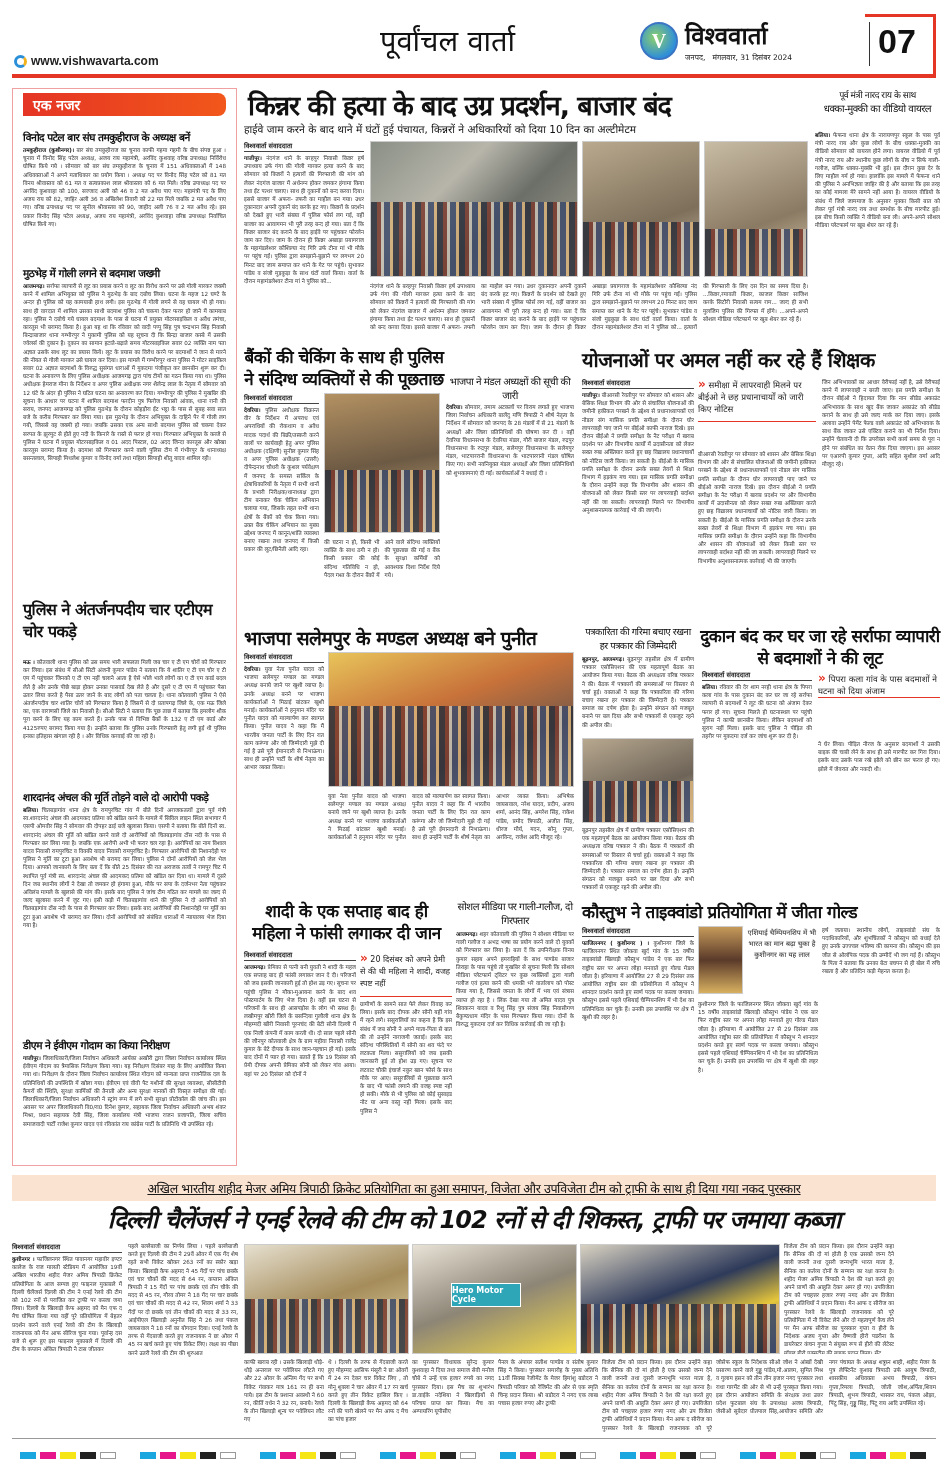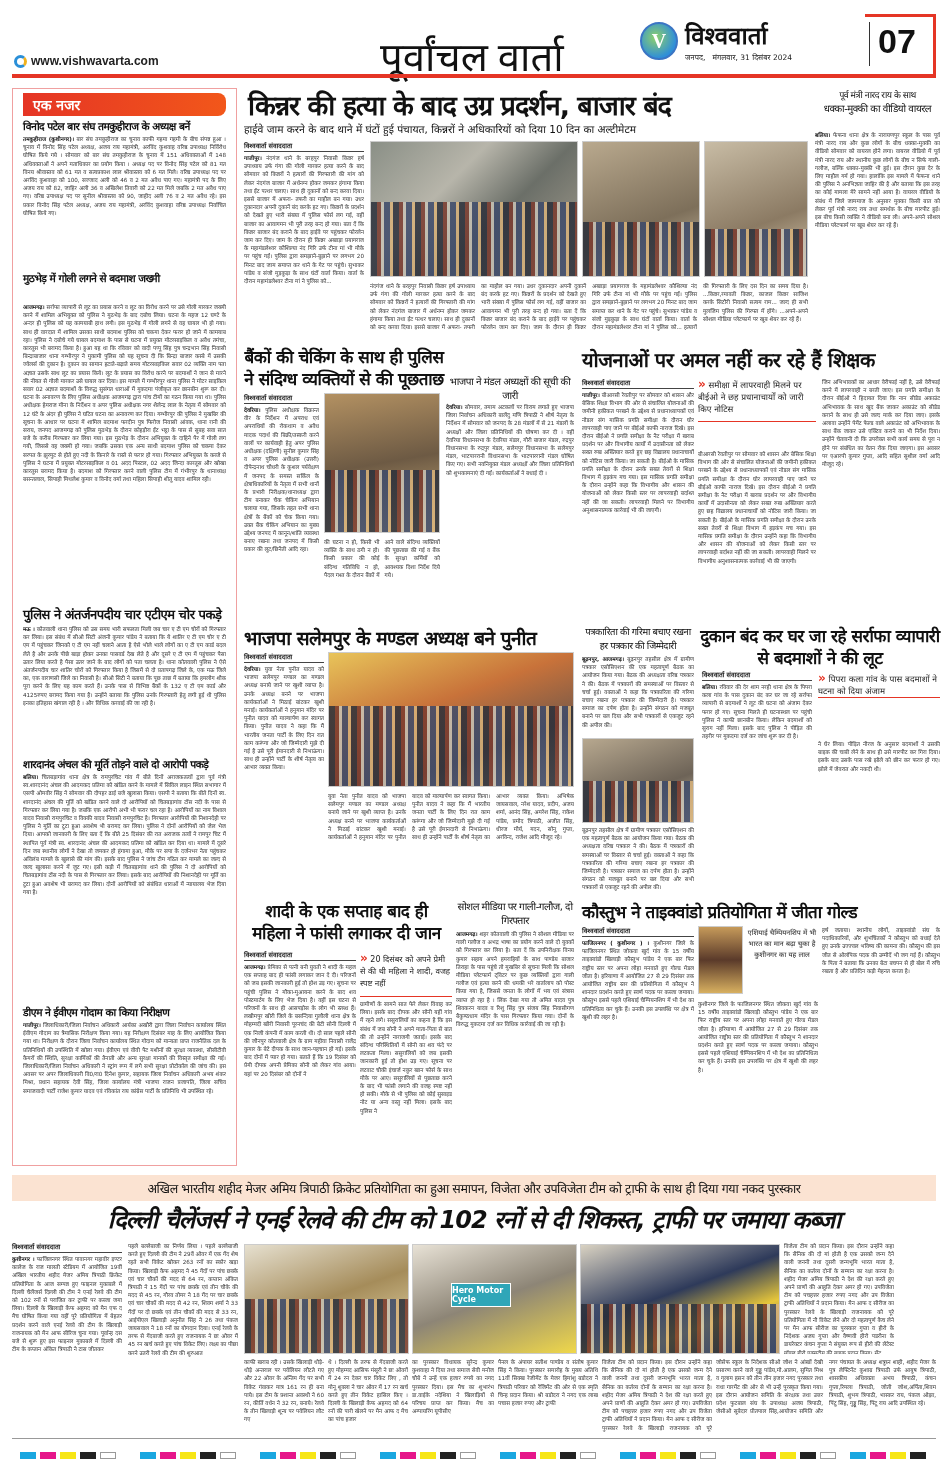--- a/index.html
+++ b/index.html
@@ -21,45 +21,45 @@
   .cmyk span { width: 16px; height: 7px; display: inline-block; }
 </style>
 </head>
 <body>
 
 <div class="abs" style="left:0;top:0;width:945px;height:82px;">
   <div class="abs" style="left:14px;top:54px;display:flex;align-items:center;gap:4px;">
     <span style="display:inline-block;width:13px;height:13px;border-radius:50%;border:3px solid #2a8fd8;border-right-color:#f2b21b;"></span>
     <span style="font-family:'Liberation Sans',sans-serif;font-weight:bold;font-size:12px;color:#222;">www.vishwavarta.com</span>
   </div>
-  <div class="abs" style="left:380px;top:28px;font-size:40px;color:#111;font-family:Liberation Serif, serif;">पूर्वांचल वार्ता</div>
+  <div class="abs" style="left:380px;top:20px;font-size:29px;color:#111;">पूर्वांचल वार्ता</div>
   <div class="abs" style="left:640px;top:22px;width:38px;height:38px;border-radius:50%;background:radial-gradient(circle at 40% 40%,#8fd16a,#2f8fd8 70%);border:2px solid #3b75c4;display:flex;align-items:center;justify-content:center;">
     <span style="font-weight:bold;color:#fff;font-size:20px;font-family:'Liberation Serif',serif;">V</span>
   </div>
   <div class="abs" style="left:685px;top:18px;font-size:24px;font-weight:bold;color:#111;">विश्ववार्ता</div>
   <div class="abs" style="left:685px;top:52px;font-size:7.5px;color:#222;">
     <span>जनपद,</span>&nbsp;&nbsp;&nbsp;<span>मंगलवार, 31 दिसंबर 2024</span>
   </div>
   <div class="abs" style="left:869px;top:22px;width:1px;height:44px;background:#333;"></div>
   <div class="abs" style="left:878px;top:22px;font-size:34px;font-weight:bold;color:#111;font-family:'Liberation Sans',sans-serif;">07</div>
   <div class="abs" style="left:865px;top:14px;width:71px;height:3px;background:#e53525;"></div>
   <div class="abs" style="left:933px;top:14px;width:3px;height:64px;background:#e53525;"></div>
   <div class="abs" style="left:12px;top:74px;width:924px;height:4px;background:#e53525;"></div>
 </div>
 
 <div class="abs" style="left:12px;top:88px;width:225px;height:1078px;border:1px solid #f0a0a0;padding:4px 10px 0 10px;overflow:hidden;">
-  <div style="background:linear-gradient(90deg,#e53525,#f2571a);color:#fff;font-weight:bold;font-size:14px;padding:2px 10px;border-radius:0 8px 8px 0;margin-bottom:3px;">एक नजर</div>
+  <div style="background:linear-gradient(90deg,#e53525,#f2571a);color:#fff;font-weight:bold;font-size:14px;padding:2px 10px;border-radius:0 8px 8px 0;margin-bottom:14px;">एक नजर</div>
 
   <div class="hl" style="font-size:10.5px;margin-bottom:2px;">विनोद पटेल बार संघ तमकुहीराज के अध्यक्ष बनें</div>
   <div class="body-text" style="height:118px;"><b>तमकुहीराज (कुशीनगर)।</b> <span>बार संघ तमकुहीराज का चुनाव काफी गहमा गहमी के बीच संपन्न हुआ । चुनाव में विनोद सिंह पटेल अध्यक्ष, अजय राय महामंत्री, अरविंद कुशवाह वरिष्ठ उपाध्यक्ष निर्विरोध घोषित किये गये । सोमवार को बार संघ तमकुहीराज के चुनाव में 151 अधिवक्ताओं में 148 अधिवक्ताओं ने अपने मताधिकार का प्रयोग किया । अध्यक्ष पद पर विनोद सिंह पटेल को 81 मत विनय श्रीवास्तव को 61 मत व सत्यप्रकाश लाल श्रीवास्तव को 6 मत मिले। वरिष्ठ उपाध्यक्ष पद पर अरविंद कुशवाहा को 100, सज्जाद अली को 46 व 2 मत अवैध पाए गए। महामंत्री पद के लिए अजय राय को 82, जाहिर अली 36 व अखिलेश तिवारी को 22 मत मिले जबकि 2 मत अवैध पाए गए। वरिष्ठ उपाध्यक्ष पद पर सुनील श्रीवास्तव को 90, जाहीद अली 76 व 2 मत अवैध रहे। इस प्रकार विनोद सिंह पटेल अध्यक्ष, अजय राय महामंत्री, अरविंद कुशवाहा वरिष्ठ उपाध्यक्ष निर्वाचित घोषित किये गए।</span></div>
 
-  <div class="hl" style="font-size:10.5px;margin:18px 0;">मुठभेड़ में गोली लगने से बदमाश जख्मी</div>
+  <div class="hl" style="font-size:10.5px;margin:2px 0;">मुठभेड़ में गोली लगने से बदमाश जख्मी</div>
   <div class="body-text" style="height:300px;"><b>आजमगढ़।</b> <span>सर्राफा व्यापारी से लूट का प्रयास करने व लूट का विरोध करने पर उसे गोली मारकर जख्मी करने में शामिल अभियुक्त को पुलिस ने मुठभेड़ के बाद दबोच लिया। घटना के महज 12 घण्टे के अन्दर ही पुलिस को यह कामयाबी हाथ लगी। इस मुठभेड़ में गोली लगने से वह घायल भी हो गया। साथ ही वारदात में शामिल उसका साथी बदमाश पुलिस को चकमा देकर फरार हो जाने में कामयाब रहा। पुलिस ने दबोचे गये घायल बदमाश के पास से घटना में प्रयुक्त मोटरसाइकिल व अवैध तमंचा, कारतूस भी बरामद किया है। हुआ यह था कि रविवार को वादी पप्पू सिंह पुत्र चन्द्रभान सिंह निवासी बिन्द्राबाजार थाना गम्भीरपुर ने मुकामी पुलिस को यह सूचना दी कि बिन्द्रा बाजार कस्बे में उसकी ज्वेलर्स की दुकान है। दुकान का सामान हटाते-बढ़ाते समय मोटरसाइकिल सवार 02 व्यक्ति नाम पता अज्ञात उसके साथ लूट का प्रयास किये। लूट के प्रयास का विरोध करने पर बदमाशों ने जान से मारने की नीयत से गोली मारकर उसे घायल कर दिया। इस मामले में गम्भीरपुर थाना पुलिस ने मोटर साइकिल सवार 02 अज्ञात बदमाशों के विरुद्ध सुसंगत धाराओं में मुकदमा पंजीकृत कर छानबीन शुरू कर दी। घटना के अनावरण के लिए पुलिस अधीक्षक आजमगढ़ द्वारा पांच टीमों का गठन किया गया था। पुलिस अधीक्षक हेमराज मीना के निर्देशन व अपर पुलिस अधीक्षक नगर शैलेन्द्र लाल के नेतृत्व में सोमवार को 12 घंटे के अंदर ही पुलिस ने घटित घटना का अनावरण कर दिया। गम्भीरपुर की पुलिस ने मुखबिर की सूचना के आधार पर घटना में शामिल बदमाश फरदीन पुत्र फिरोज निवासी आंवक, थाना रानी की सराय, जनपद आजमगढ़ को पुलिस मुठभेड़ के दौरान कोहड़ौरा ईंट भट्ठा के पास से सुबह सवा सात बजे के करीब गिरफ्तार कर लिया गया। इस मुठभेड़ के दौरान अभियुक्त के दाहिने पैर में गोली लग गयी, जिससे वह जख्मी हो गया। जबकि उसका एक अन्य साथी बदमाश पुलिस को चकमा देकर सरपत के झुरमुट से होते हुए नदी के किनारे के रास्ते से फरार हो गया। गिरफ्तार अभियुक्त के कब्जे से पुलिस ने घटना में प्रयुक्त मोटरसाइकिल व 01 अदद पिस्टल, 02 अदद जिन्दा कारतूस और खोखा कारतूस बरामद किया है। बदमाश को गिरफ्तार करने वाली पुलिस टीम में गंभीरपुर के थानाध्यक्ष बसन्तलाल, सिपाही मिथलेश कुमार व विनोद वर्मा तथा महिला सिपाही शीतू यादव शामिल रही।</span></div>
 
-  <div class="hl" style="font-size:13px;margin:2px 0;">पुलिस ने अंतर्जनपदीय चार एटीएम चोर पकड़े</div>
+  <div class="hl" style="font-size:16px;margin:16px 0;">पुलिस ने अंतर्जनपदीय चार एटीएम चोर पकड़े</div>
   <div class="body-text" style="height:130px;"><b>मऊ ।</b> <span>कोतवाली थाना पुलिस को उस समय भारी सफलता मिली जब चार ए टी एम चोरों को गिरफ्तार कर लिया। इस संबंध में सीओ सिटी अंजनी कुमार पांडेय ने बताया कि ये शातिर ए टी एम चोर ए टी एम में पहुंचकर जिनको ए टी एम नहीं चलाने आता है ऐसे भोले भाले लोगों का ए टी एम कार्ड बदल लेते है और उनके पीछे खड़ा होकर उनका पासवर्ड देख लेते है और दूसरे ए टी एम में पहुंचकर पैसा उतार लिया करते है पैसा उतर जाने के बाद लोगों को पता चलता है। थाना कोतवाली पुलिस ने ऐसे अंतर्जनपदीय चार शातिर चोरों को गिरफ्तार किया है जिसमें से दो प्रतापगढ़ जिले के, एक मऊ जिले का, एक वाराणसी जिले का निवासी है। सीओ सिटी ने बताया कि पूछ ताछ में बताया कि हमलोग शौक पूरा करने के लिए यह काम करते हैं। उनके पास से विभिन्न बैंकों के 132 ए टी एम कार्ड और 4125रुपए बरामद किया गया है। उन्होंने बताया कि पुलिस उनके गिरफ्तारी हेतु लगी हुई थी पुलिस इनका इतिहास खंगाल रही है । और विधिक करवाई की जा रही है।</span></div>
 
   <div class="hl" style="font-size:10.5px;margin:2px 0;">शारदानंद अंचल की मूर्ति तोड़ने वाले दो आरोपी पकड़े</div>
   <div class="body-text" style="height:230px;"><b>बलिया।</b> <span>चितबड़ागांव थाना क्षेत्र के रामपुरचिट गांव में बीते दिनों अराजकतत्वों द्वारा पूर्व मंत्री स्व.शारदानंद अंचल की आदमकद प्रतिमा को खंडित करने के मामले में सिविल लाइन स्थित सभागार में एसपी ओमवीर सिंह ने सोमवार की दोपहर ढाई बजे खुलासा किया। एसपी ने बताया कि बीते दिनों स्व. शारदानंद अंचल की मूर्ति को खंडित करने वाले दो आरोपियों को चितबड़ागांव टोंस नदी के पास से गिरफ्तार कर लिया गया है। जबकि एक आरोपी अभी भी फरार चल रहा है। आरोपियों का नाम विशाल यादव निवासी रामपुरचिट व विक्की यादव निवासी रामपुरचिट है। गिरफ्तार आरोपियों की निशानदेही पर पुलिस ने मूर्ति का टूटा हुआ अवशेष भी बरामद कर लिया। पुलिस ने दोनों आरोपियों को जेल भेज दिया। आपको जानकारी के लिए बता दें कि बीते 25 दिसंबर की रात अराजक तत्वों ने रामपुर चिट में स्थापित पूर्व मंत्री स्व. शारदानंद अंचल की आदमकद प्रतिमा को खंडित कर दिया था। मामले में दूसरे दिन जब स्थानीय लोगों ने देखा तो जमकर हो हंगामा हुआ, मौके पर सपा के दर्जनभर नेता पहुंचकर अविलंब मामले के खुलासे की मांग की। इसके बाद पुलिस ने जांच टीम गठित कर मामले का जल्द से जल्द खुलासा करने में जुट गए। इसी कड़ी में चितबड़ागांव थाने की पुलिस ने दो आरोपियों को चितबड़ागांव टोंस नदी के पास से गिरफ्तार कर लिया। इसके बाद आरोपियों की निशानदेही पर मूर्ति का टूटा हुआ अवशेष भी बरामद कर लिया। दोनों आरोपियों को संबंधित धाराओं में न्यायालय भेज दिया गया है।</span></div>
 
   <div class="hl" style="font-size:10.5px;margin:2px 0;">डीएम ने ईवीएम गोदाम का किया निरीक्षण</div>
   <div class="body-text" style="height:140px;"><b>गाजीपुर।</b> <span>जिलाधिकारी/जिला निर्वाचन अधिकारी आर्यका अखौरी द्वारा जिला निर्वाचन कार्यालय स्थित ईवीएम गोदाम का त्रैमासिक निरीक्षण किया गया। यह निरीक्षण दिसंबर माह के लिए आयोजित किया गया था। निरीक्षण के दौरान जिला निर्वाचन कार्यालय स्थित गोदाम को मान्यता प्राप्त राजनैतिक दल के प्रतिनिधियों की उपस्थिति में खोला गया। ईवीएम एवं वीवी पैट मशीनों की सुरक्षा व्यवस्था, सीसीटीवी कैमरों की स्थिति, सुरक्षा कार्मिकों की तैनाती और अन्य सुरक्षा मानकों की विस्तृत समीक्षा की गई। जिलाधिकारी/जिला निर्वाचन अधिकारी ने स्ट्रांग रूम में लगे सभी सुरक्षा प्रोटोकॉल की जांच की। इस अवसर पर अपर जिलाधिकारी वि0/रा0 दिनेश कुमार, सहायक जिला निर्वाचन अधिकारी अभय शंकर मिश्रा, प्रधान सहायक देवी सिंह, जिला कार्यालय मंत्री भाजपा राजन प्रजापति, जिला सचिव समाजवादी पार्टी राजेश कुमार यादव एवं रविकांत राय कांग्रेस पार्टी के प्रतिनिधि भी उपस्थित रहे।</span></div>
 </div>
 
 <div class="abs hl" style="left:248px;top:86px;width:570px;font-size:27px;letter-spacing:-1px;">किन्नर की हत्या के बाद उग्र प्रदर्शन, बाजार बंद</div>
@@ -159,35 +159,35 @@
 <div class="abs hl" style="left:582px;top:900px;width:358px;font-size:17px;">कौस्तुभ ने ताइक्वांडो प्रतियोगिता में जीता गोल्ड</div>
 <div class="abs" style="left:582px;top:926px;width:112px;height:240px;">
   <div class="byline">विश्ववार्ता संवाददाता</div>
   <div class="body-text" style="height:225px;"><b>फाजिलनगर ( कुशीनगर ) ।</b> <span>कुशीनगर जिले के फाजिलनगर स्थित जोकवा खुर्द गांव के 15 वर्षीय ताइक्वांडो खिलाड़ी कौस्तुभ पांडेय ने एक बार फिर राष्ट्रीय स्तर पर अपना लोहा मनवाते हुए गोल्ड मेडल जीता है। हरियाणा में आयोजित 27 से 29 दिसंबर तक आयोजित राष्ट्रीय स्तर की प्रतियोगिता में कौस्तुभ ने शानदार प्रदर्शन करते हुए स्वर्ण पदक पर कब्जा जमाया। कौस्तुभ इससे पहले एशियाई चैम्पियनशिप में भी देश का प्रतिनिधित्व कर चुके हैं। उनकी इस उपलब्धि पर क्षेत्र में खुशी की लहर है।</span></div>
 </div>
 <div class="abs photo" style="left:698px;top:926px;width:45px;height:68px;background:linear-gradient(180deg,#c69a5a,#5a3a2a 50%,#d8b060);"></div>
 <div class="abs" style="left:746px;top:928px;width:72px;font-size:7px;line-height:11px;text-align:center;color:#222;">एशियाई चैम्पियनशिप में भी भारत का मान बढ़ा चुका है कुशीनगर का यह लाल</div>
 <div class="abs body-text" style="left:698px;top:1000px;width:120px;height:165px;"><span>कुशीनगर जिले के फाजिलनगर स्थित जोकवा खुर्द गांव के 15 वर्षीय ताइक्वांडो खिलाड़ी कौस्तुभ पांडेय ने एक बार फिर राष्ट्रीय स्तर पर अपना लोहा मनवाते हुए गोल्ड मेडल जीता है। हरियाणा में आयोजित 27 से 29 दिसंबर तक आयोजित राष्ट्रीय स्तर की प्रतियोगिता में कौस्तुभ ने शानदार प्रदर्शन करते हुए स्वर्ण पदक पर कब्जा जमाया। कौस्तुभ इससे पहले एशियाई चैम्पियनशिप में भी देश का प्रतिनिधित्व कर चुके हैं। उनकी इस उपलब्धि पर क्षेत्र में खुशी की लहर है।</span></div>
 <div class="abs body-text" style="left:822px;top:926px;width:118px;height:240px;"><span>हर्ष जताया। स्थानीय लोगों, ताइक्वांडो संघ के पदाधिकारियों, और शुभचिंतकों ने कौस्तुभ को बधाई देते हुए उनके उज्ज्वल भविष्य की कामना की। कौस्तुभ की इस जीत से ओलंपिक पदक की उम्मीदें भी जग गई हैं। कौस्तुभ के पिता ने बताया कि उनका बेटा बचपन से ही खेल में रुचि रखता है और प्रतिदिन कड़ी मेहनत करता है।</span></div>
 
-<div class="abs" style="left:12px;top:1175px;width:924px;height:26px;background:#fbe3d2;display:flex;align-items:center;justify-content:center;">
+<div class="abs" style="left:12px;top:1175px;width:924px;height:26px;background:#fbe3d2;display:flex;align-items:center;justify-content:center;text-decoration:underline;">
   <span style="font-size:12.5px;color:#111;white-space:nowrap;letter-spacing:-0.4px;">अखिल भारतीय शहीद मेजर अमिय त्रिपाठी क्रिकेट प्रतियोगिता का हुआ समापन, विजेता और उपविजेता टीम को ट्राफी के साथ ही दिया गया नकद पुरस्कार</span>
 </div>
 <div class="abs hl hl-c" style="left:12px;top:1202px;width:924px;font-size:24px;letter-spacing:-1px;white-space:nowrap;font-style:italic;">दिल्ली चैलेंजर्स ने एनई रेलवे की टीम को 102 रनों से दी शिकस्त, ट्राफी पर जमाया कब्जा</div>
 
 <div class="abs" style="left:12px;top:1242px;width:110px;height:190px;">
   <div class="byline">विश्ववार्ता संवाददाता</div>
   <div class="body-text" style="height:175px;"><b>कुशीनगर ।</b> <span>फाजिलनगर स्थित पावानगर महावीर इण्टर कालेज के राज मालती स्टेडियम में आयोजित 19वीं अखिल भारतीय शहीद मेजर अमिय त्रिपाठी क्रिकेट प्रतियोगिता के आज सम्पन्न हुए फाइनल मुकाबले में दिल्ली चैलेंजर्स दिल्ली की टीम ने एनई रेलवे की टीम को 102 रनों से पराजित कर ट्राफी पर कब्जा जमा लिया। दिल्ली के खिलाड़ी कैफ अहमद को मैन एफ द मैच घोषित किया गया वहीं पूरे प्रतियोगिता में बेहतर प्रदर्शन करने वाले एनई रेलवे की टीम के खिलाड़ी राजनायक को मैन आफ सीरिज चुना गया। पूर्वान्ह दस बजे से शुरू हुए इस फाइनल मुकाबले में दिल्ली की टीम के कप्तान अंकित त्रिपाठी ने टास जीतकर</span></div>
 </div>
 <div class="abs body-text" style="left:128px;top:1242px;width:110px;height:190px;"><span>पहले बल्लेबाजी का निर्णय लिया । पहले बल्लेबाजी करते हुए दिल्ली की टीम ने 29वें ओवर में एक गेंद शेष रहते सभी विकेट खोकर 263 रनों का स्कोर खड़ा किया। खिलाड़ी कैफ अहमद ने 45 गेंदों पर पांच छक्के एवं चार चौकों की मदद से 64 रन, कप्तान अंकित त्रिपाठी ने 15 गेंदों पर पांच छक्के एवं तीन चौके की मदद से 45 रन, गौरव तोमर ने 18 गेंद पर चार छक्के एवं चार चौकों की मदद से 42 रन, शिवम शर्मा ने 33 गेंदों पर दो छक्के एवं तीन चौकों की मदद से 33 रन, आईपीएल खिलाड़ी अनुनीत सिंह ने 26 तथा पंकज जायसवाल ने 18 रनों का योगदान दिया। एनई रेलवे के तरफ से गेंदबाजी करते हुए राजनायक ने छः ओवर में 45 रन खर्च करते हुए पांच विकेट लिए। लक्ष्य का पीछा करने उतरी रेलवे की टीम की शुरुआत</span></div>
 <div class="abs photo" style="left:244px;top:1244px;width:165px;height:110px;background:linear-gradient(160deg,#e6e0d0,#a58c5a 50%,#eee2b4);">
     <div class="crowd" style="height:50%"></div>
   </div>
 <div class="abs photo" style="left:412px;top:1244px;width:165px;height:110px;background:linear-gradient(160deg,#e8e2d6,#8d8576 50%,#f0d84a);">
-  <div class="abs" style="left:38px;top:38px;width:60px;height:24px;background:#2fa6b8;color:#fff;font-size:8px;font-weight:bold;display:flex;align-items:center;justify-content:center;border:1px solid #fff;">Hero Motor Cycle</div>
+  <div class="abs" style="left:38px;top:38px;width:70px;height:24px;background:#2fa6b8;color:#fff;font-size:8px;font-weight:bold;display:flex;align-items:center;justify-content:center;border:1px solid #fff;">Hero Motor Cycle</div>
 </div>
 <div class="abs photo" style="left:580px;top:1244px;width:200px;height:110px;background:linear-gradient(160deg,#d9d2c2,#2e3a5a 45%,#e6c63a 70%,#344060);">
     <div class="crowd" style="height:45%"></div>
   </div>
 <div class="abs body-text" style="left:244px;top:1358px;width:80px;height:74px;"><span>काफी खराब रही । उसके खिलाड़ी थोड़े-थोड़े अन्तराल पर पवेलियन लौटते गए और 22 ओवर के अन्तिम गेंद पर सभी विकेट गंवाकर मात्र 161 रन ही बना पाये। इस टीम के प्रशान्त अवस्थी ने 60 रन, कीर्ति वर्धन ने 32 रन, बनाये। रेलवे के तीन खिलाड़ी शून्य पर पवेलियन लौट गए</span></div>
 <div class="abs body-text" style="left:328px;top:1358px;width:80px;height:74px;"><span>थे । दिल्ली के तरफ से गेंदबाजी करते हुए मोहम्मद आसिफ मंसूरी ने छः ओवरों में 24 रन देकर चार विकेट लिए , तो मोनू शुक्ला ने चार ओवर में 17 रन खर्च करते हुए तीन विकेट हासिल किए । दिल्ली के खिलाड़ी कैफ अहमद को 64 रनों की पारी खेलने पर मैन आफ द मैच का पांच हजार</span></div>
 <div class="abs body-text" style="left:412px;top:1358px;width:82px;height:74px;"><span>का पुरस्कार विधायक सुरेन्द्र कुमार कुशवाहा ने दिया तथा समाज सेवी मनोज चौबे ने उन्हें एक हजार रुपये का नगद पुरस्कार दिया। इस मैच का शुभारंभ डा.वाईके नदेशिया ने खिलाड़ियों से परिचय प्राप्त कर किया। मैच का अम्पायरिंग यूपीसीए</span></div>
 <div class="abs body-text" style="left:498px;top:1358px;width:100px;height:74px;"><span>पैनल के अंपायर सतीश पाण्डेय व संतोष कुमार सिंह ने किया। पुरस्कार समारोह के मुख्य अतिथि 11वीं सिक्ख रेजीमेंट के मेजर हिमांशु बडोदरा ने त्रिपाठी परिवार को रेजिमेंट की ओर से एक स्मृति चिन्ह प्रदान किया। श्री बडोदरा ने नगद एक लाख पचास हजार रुपए और ट्राफी</span></div>
 <div class="abs body-text" style="left:602px;top:1358px;width:110px;height:74px;"><span>विजेता टीम को प्रदान किया। इस दौरान उन्होंने कहा कि सैनिक की दो मां होती है एक उसको जन्म देने वाली जननी तथा दूसरी जन्मभूमि भारत माता है, सैनिक का कर्तव्य दोनों के सम्मान का रक्षा करना है। शहीद मेजर अमिय त्रिपाठी ने देश की रक्षा करते हुए अपने प्राणों की आहुति देकर अमर हो गए। उपविजेता टीम को पचहत्तर हजार रुपए नगद और उप विजेता ट्राफी अतिथियों ने प्रदान किया। मैन आफ द सीरीज का पुरस्कार रेलवे के खिलाड़ी राजनायक को पूरे प्रतियोगिता में नौ विकेट लेने और दो महत्वपूर्ण कैच लेने पर मैन आफ सीरीज का पुरस्कार गुप्ता व हीरो के निदेशक अजय गुप्ता और वैष्णवी हीरो पडरौना के डायरेक्टर कंचन गुप्ता ने संयुक्त रूप से हीरो की लेटेस्ट मॉडल हीरो एक्सट्रीम की बाइक प्रदान किया। सेंट</span></div>
 <div class="abs body-text" style="left:784px;top:1242px;width:110px;height:112px;"><span>विजेता टीम को प्रदान किया। इस दौरान उन्होंने कहा कि सैनिक की दो मां होती है एक उसको जन्म देने वाली जननी तथा दूसरी जन्मभूमि भारत माता है, सैनिक का कर्तव्य दोनों के सम्मान का रक्षा करना है। शहीद मेजर अमिय त्रिपाठी ने देश की रक्षा करते हुए अपने प्राणों की आहुति देकर अमर हो गए। उपविजेता टीम को पचहत्तर हजार रुपए नगद और उप विजेता ट्राफी अतिथियों ने प्रदान किया। मैन आफ द सीरीज का पुरस्कार रेलवे के खिलाड़ी राजनायक को पूरे प्रतियोगिता में नौ विकेट लेने और दो महत्वपूर्ण कैच लेने पर मैन आफ सीरीज का पुरस्कार गुप्ता व हीरो के निदेशक अजय गुप्ता और वैष्णवी हीरो पडरौना के डायरेक्टर कंचन गुप्ता ने संयुक्त रूप से हीरो की लेटेस्ट मॉडल हीरो एक्सट्रीम की बाइक प्रदान किया। सेंट</span></div>

